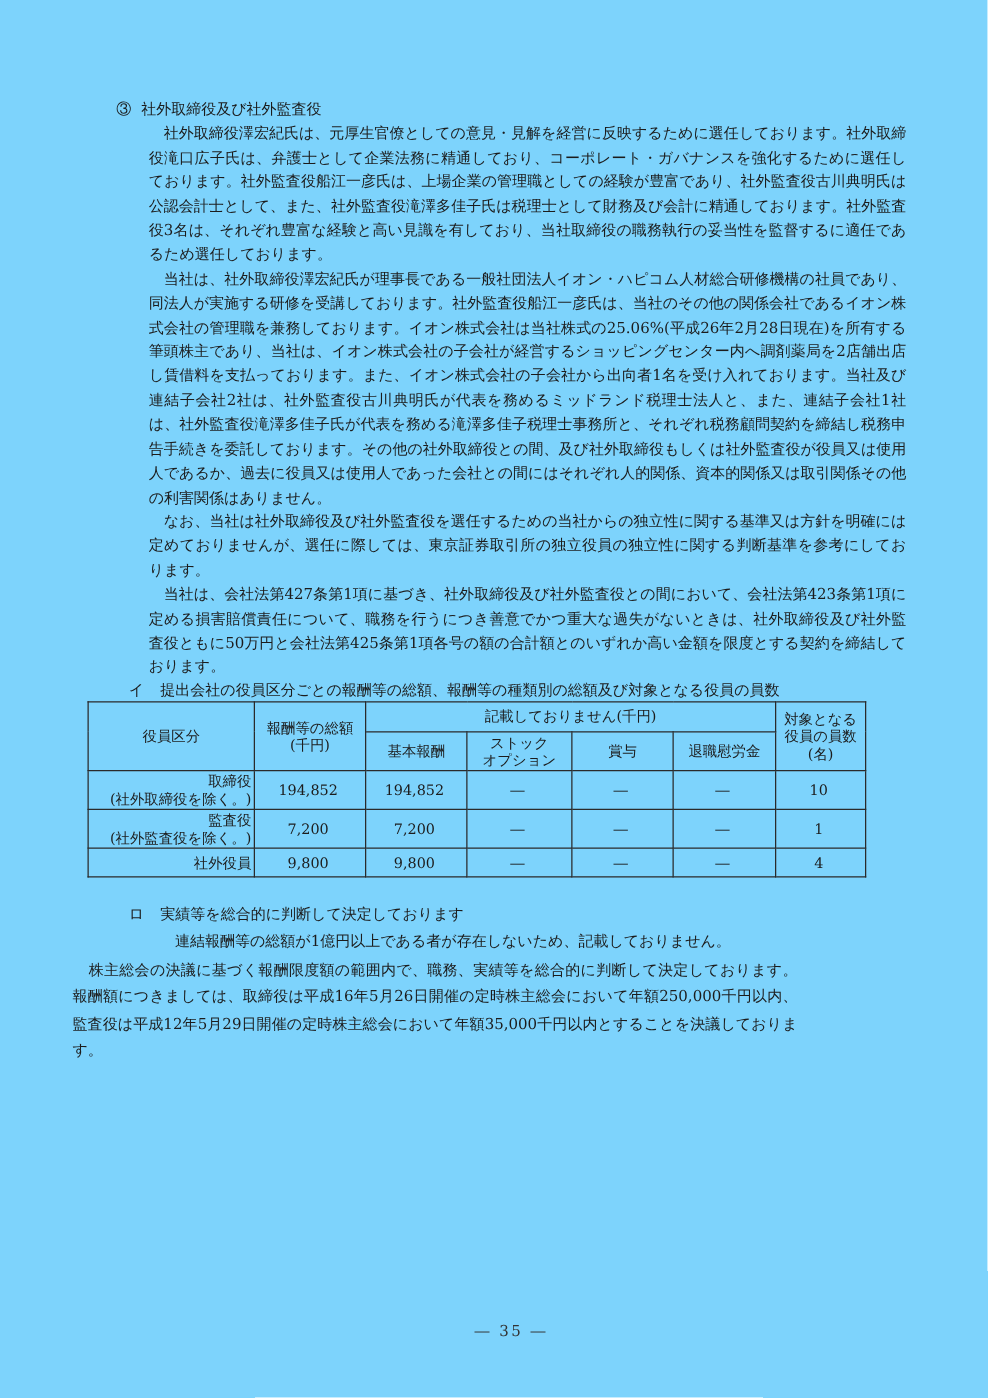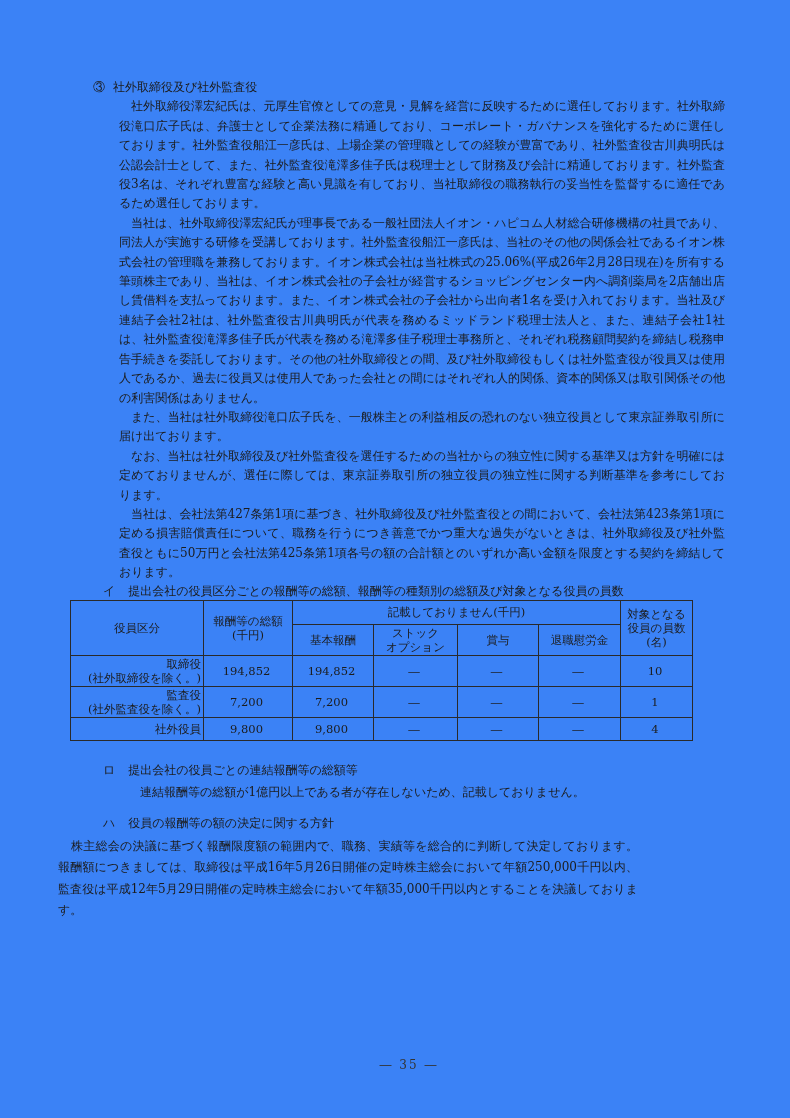--- a/index.html
+++ b/index.html
@@ -1,20 +1,20 @@
 <!DOCTYPE html>
 <html lang="ja"><head>
 <meta charset="utf-8">
 <style>
   html, body { margin: 0; padding: 0; background: #ffffff; }
   .page {
     position: relative;
     width: 790px;
     height: 1118px;
-    background: #3b82f6;
+    background: #7dd3fc;
     overflow: hidden;
     font-family: "DejaVu Serif", "Liberation Serif", serif;
     color: #1c1c1c;
     font-size: 12px;
     line-height: 19.4px;
   }
   .sec-heading { white-space: nowrap; }
   .sec-heading .marker { display: inline-block; margin-right: 8px; }
   .item-heading { white-space: nowrap; }
   .item-heading .marker { display: inline-block; margin-right: 13px; }
@@ -85,21 +85,20 @@
 
 <div class="page">
 
   <div id="sec3-heading" class="sec-heading">
     <span class="marker">③</span><span>社外取締役及び社外監査役</span>
   </div>
 
   <div id="sec3-body">
     <p>社外取締役澤宏紀氏は、元厚生官僚としての意見・見解を経営に反映するために選任しております。社外取締役滝口広子氏は、弁護士として企業法務に精通しており、コーポレート・ガバナンスを強化するために選任しております。社外監査役船江一彦氏は、上場企業の管理職としての経験が豊富であり、社外監査役古川典明氏は公認会計士として、また、社外監査役滝澤多佳子氏は税理士として財務及び会計に精通しております。社外監査役3名は、それぞれ豊富な経験と高い見識を有しており、当社取締役の職務執行の妥当性を監督するに適任であるため選任しております。</p>
     <p>当社は、社外取締役澤宏紀氏が理事長である一般社団法人イオン・ハピコム人材総合研修機構の社員であり、同法人が実施する研修を受講しております。社外監査役船江一彦氏は、当社のその他の関係会社であるイオン株式会社の管理職を兼務しております。イオン株式会社は当社株式の25.06%(平成26年2月28日現在)を所有する筆頭株主であり、当社は、イオン株式会社の子会社が経営するショッピングセンター内へ調剤薬局を2店舗出店し賃借料を支払っております。また、イオン株式会社の子会社から出向者1名を受け入れております。当社及び連結子会社2社は、社外監査役古川典明氏が代表を務めるミッドランド税理士法人と、また、連結子会社1社は、社外監査役滝澤多佳子氏が代表を務める滝澤多佳子税理士事務所と、それぞれ税務顧問契約を締結し税務申告手続きを委託しております。その他の社外取締役との間、及び社外取締役もしくは社外監査役が役員又は使用人であるか、過去に役員又は使用人であった会社との間にはそれぞれ人的関係、資本的関係又は取引関係その他の利害関係はありません。</p>
-    <p>また、当社は社外取締役滝口広子氏を、一般株主との利益相反の恐れのない独立役員として東京証券取引所に届け出ております。</p>
     <p>なお、当社は社外取締役及び社外監査役を選任するための当社からの独立性に関する基準又は方針を明確には定めておりませんが、選任に際しては、東京証券取引所の独立役員の独立性に関する判断基準を参考にしております。</p>
     <p>当社は、会社法第427条第1項に基づき、社外取締役及び社外監査役との間において、会社法第423条第1項に定める損害賠償責任について、職務を行うにつき善意でかつ重大な過失がないときは、社外取締役及び社外監査役ともに50万円と会社法第425条第1項各号の額の合計額とのいずれか高い金額を限度とする契約を締結しております。</p>
   </div>
 
 
   <div id="item-i-heading" class="item-heading">
     <span class="marker">イ</span><span>提出会社の役員区分ごとの報酬等の総額、報酬等の種類別の総額及び対象となる役員の員数</span>
   </div>
 
   <table class="comp-table">
@@ -157,24 +156,21 @@
         <td class="num">9,800</td>
         <td class="num">―</td>
         <td class="num">―</td>
         <td class="num">―</td>
         <td class="num">4</td>
       </tr>
     </tbody>
   </table>
 
   <div id="item-ro-heading" class="item-heading">
-    <span class="marker">ロ</span><span>提出会社の役員ごとの連結報酬等の総額等</span>
+    <span class="marker">ロ</span><span>実績等を総合的に判断して決定しております</span>
   </div>
   <div id="item-ro-body">連結報酬等の総額が1億円以上である者が存在しないため、記載しておりません。</div>
 
-  <div id="item-ha-heading" class="item-heading">
-    <span class="marker">ハ</span><span>役員の報酬等の額の決定に関する方針</span>
-  </div>
   <div id="item-ha-body">株主総会の決議に基づく報酬限度額の範囲内で、職務、実績等を総合的に判断して決定しております。報酬額につきましては、取締役は平成16年5月26日開催の定時株主総会において年額250,000千円以内、監査役は平成12年5月29日開催の定時株主総会において年額35,000千円以内とすることを決議しております。</div>
 
   <div class="footer">― 35 ―</div>
 
 </div>
 
 </body></html>

